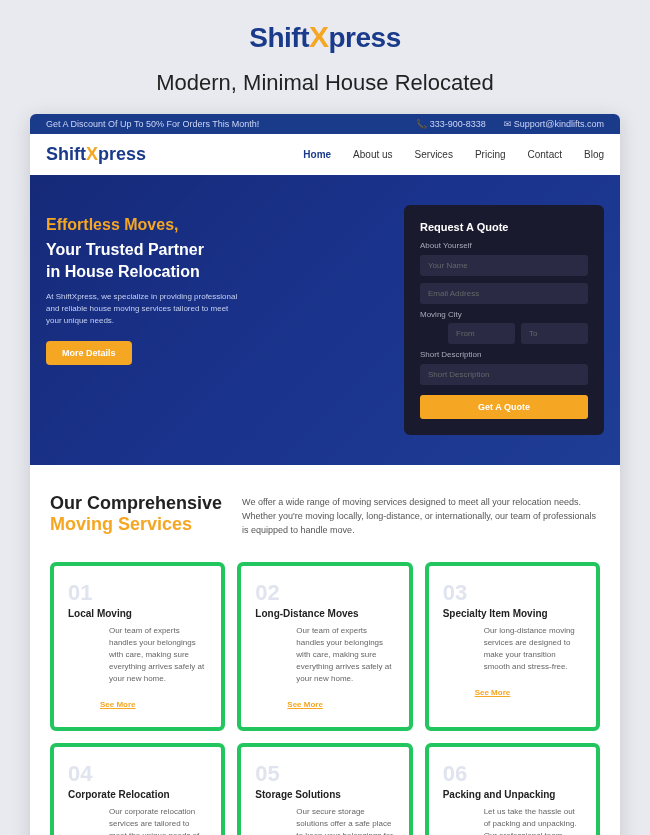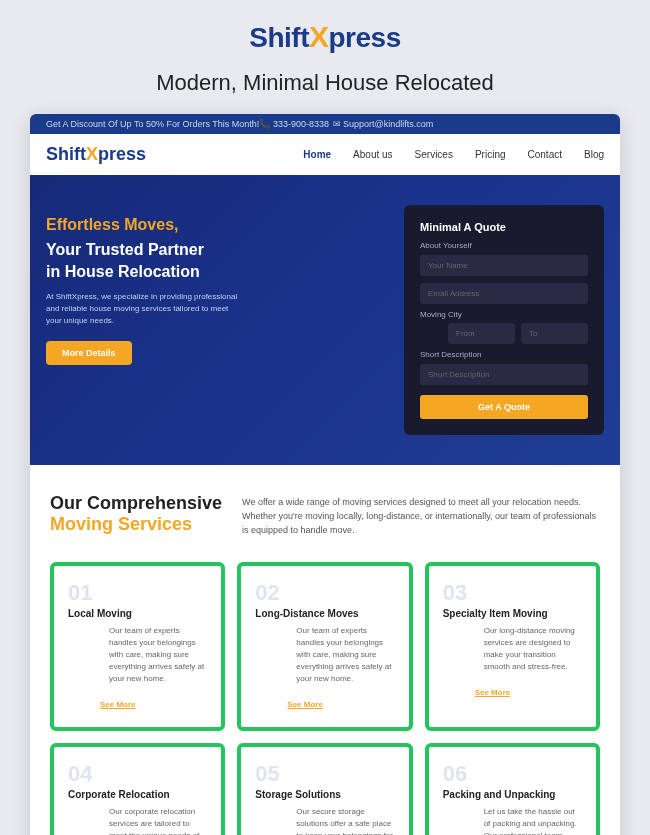--- a/index.html
+++ b/index.html
@@ -49,28 +49,29 @@
       border-radius: 6px;
       overflow: hidden;
       box-shadow: 0 4px 20px rgba(0,0,0,0.15);
     }
 
     
     .top-bar {
       background: #1a3a8a;
       padding: 5px 16px;
       display: flex;
+      justify-content: space-between;
       align-items: center;
       font-size: 9px;
       color: #ccd6f6;
     }
     .top-bar-left {}
     .top-bar-right {
       display: flex;
-      gap: 4px;
+      gap: 18px;
     }
     .top-bar-contact {
       display: flex;
       align-items: center;
       gap: 4px;
     }
 
     
     .nav-bar {
       background: #fff;
@@ -330,21 +331,21 @@
       <div class="hero-content">
         <div class="hero-heading-accent">Effortless Moves,</div>
         <div class="hero-heading-main">
           Your Trusted Partner<br>in House Relocation
         </div>
         <div class="hero-subtext">At ShiftXpress, we specialize in providing professional and reliable house moving services tailored to meet your unique needs.</div>
         <button class="hero-btn">More Details</button>
       </div>
 
       <div class="quote-form">
-        <div class="quote-form-title">Minimal A Quote</div>
+        <div class="quote-form-title">Request A Quote</div>
         <div class="quote-form-section-label">About Yourself</div>
         <input class="quote-input" type="text" placeholder="Your Name" style="">
         <input class="quote-input" type="email" placeholder="Email Address" style="">
         <div class="quote-form-section-label">Moving City</div>
         <div class="quote-row">
           <input class="quote-input" type="text" placeholder="From" style="">
           <input class="quote-input" type="text" placeholder="To" style="">
         </div>
         <div class="quote-form-section-label">Short Description</div>
         <input class="quote-input" type="text" placeholder="Short Description" style="">

